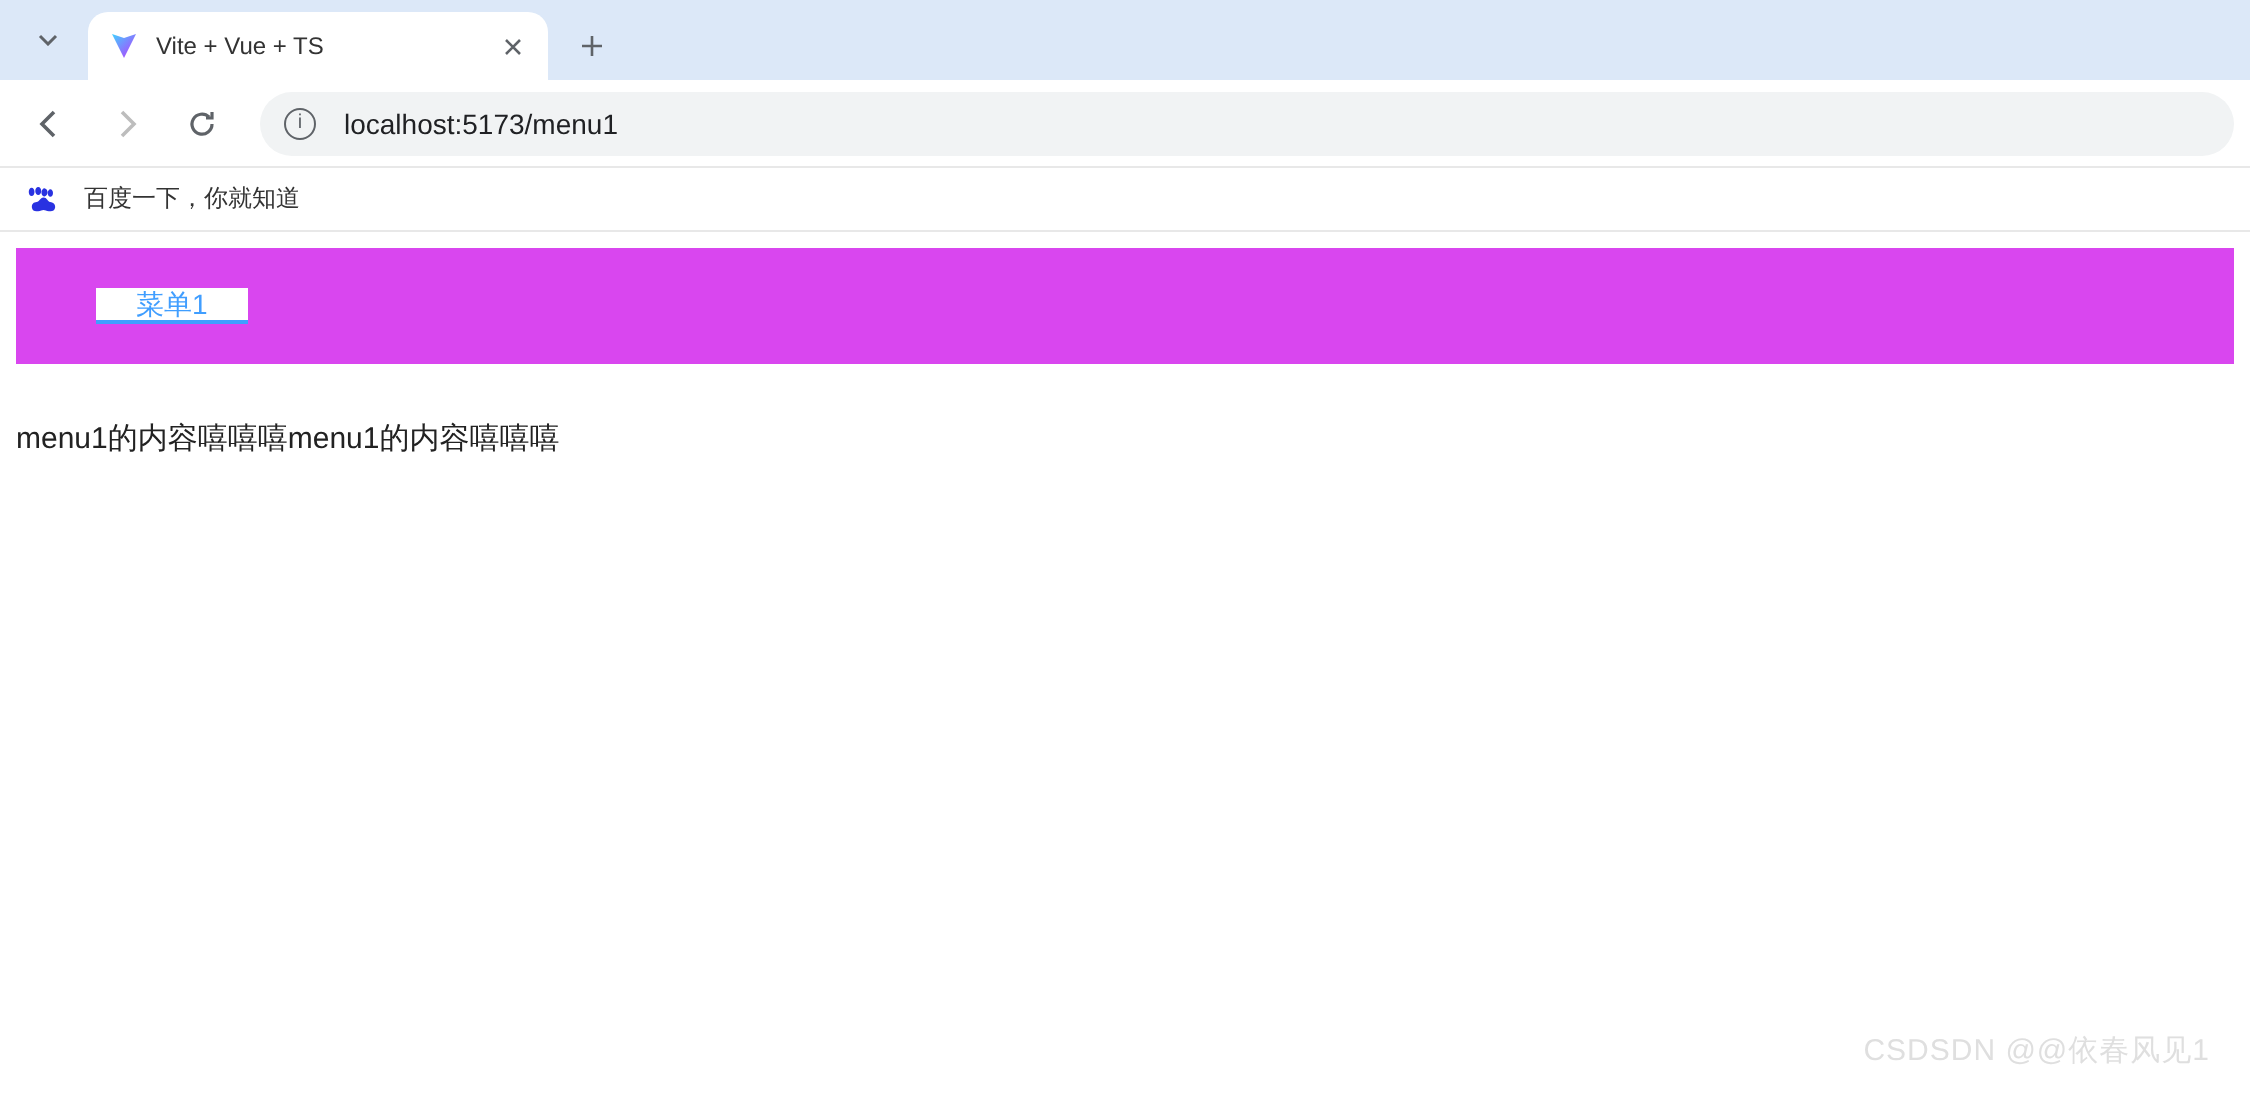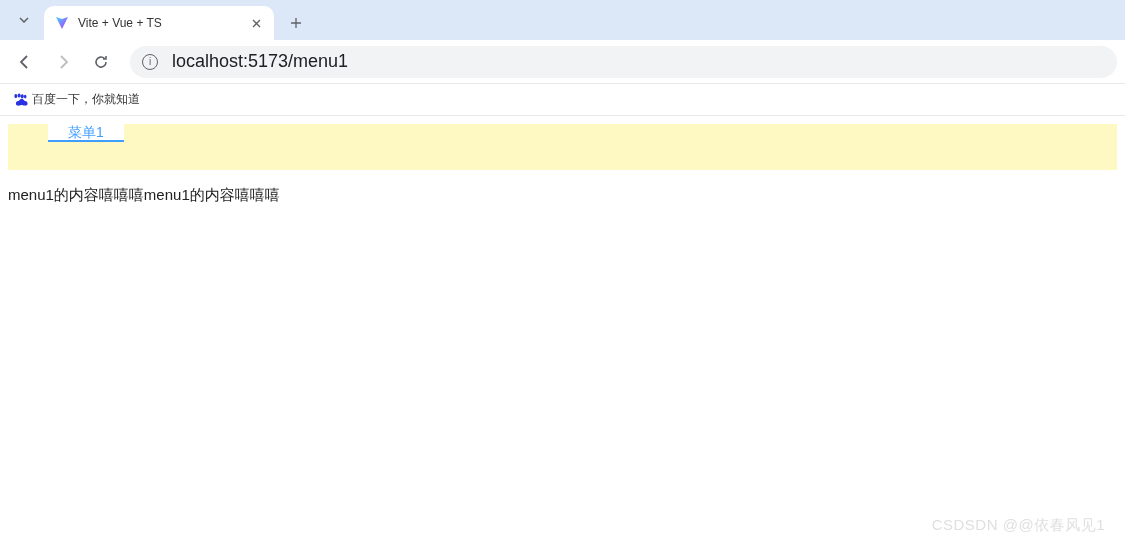--- a/index.html
+++ b/index.html
@@ -117,56 +117,56 @@
       border: 1.5px solid #5f6368;
       border-radius: 50%;
       display: flex;
       align-items: center;
       justify-content: center;
       font-size: 10px;
       color: #5f6368;
       margin-right: 14px;
     }
     .url-text {
-      font-size: 18px;
+      font-size: 14px;
       color: #202124;
     }
     
     .bookmarks-bar {
       height: 32px;
       display: flex;
       align-items: center;
       padding: 0 12px;
       border-bottom: 1px solid #e8e8e8;
       background: #fff;
     }
     .bookmark-item {
       display: flex;
-      gap: 4px;
+      gap: 14px;
       font-size: 12px;
       color: #333;
     }
     .baidu-icon {
       width: 16px;
       height: 16px;
       color: #2932e1;
       display: flex;
       align-items: center;
       justify-content: center;
       font-size: 15px;
     }
     
     .page-content {
       padding: 8px;
     }
     .menu-bar {
-      background: #fef9c3;
-      height: 46px;
-      display: flex;
-      align-items: flex-start;
+      background: #d946ef;
+      height: 58px;
+      display: flex;
+      align-items: center;
       padding-left: 40px;
     }
     .menu-tabs {
       background: #fff;
       display: flex;
       align-items: stretch;
     }
     .menu-tab {
       padding: 0 20px;
       display: flex;
@@ -184,21 +184,21 @@
       position: absolute;
       bottom: 0;
       left: 0;
       right: 0;
       height: 2px;
       background: #409eff;
     }
     .content-text {
       font-size: 15px;
       color: #222;
-      margin-top: 16px;
+      margin-top: 28px;
       padding-left: 0;
     }
     .watermark {
       position: absolute;
       bottom: 12px;
       right: 20px;
       font-size: 15px;
       color: #dcdcdc;
       letter-spacing: 0.5px;
       font-family: sans-serif;

